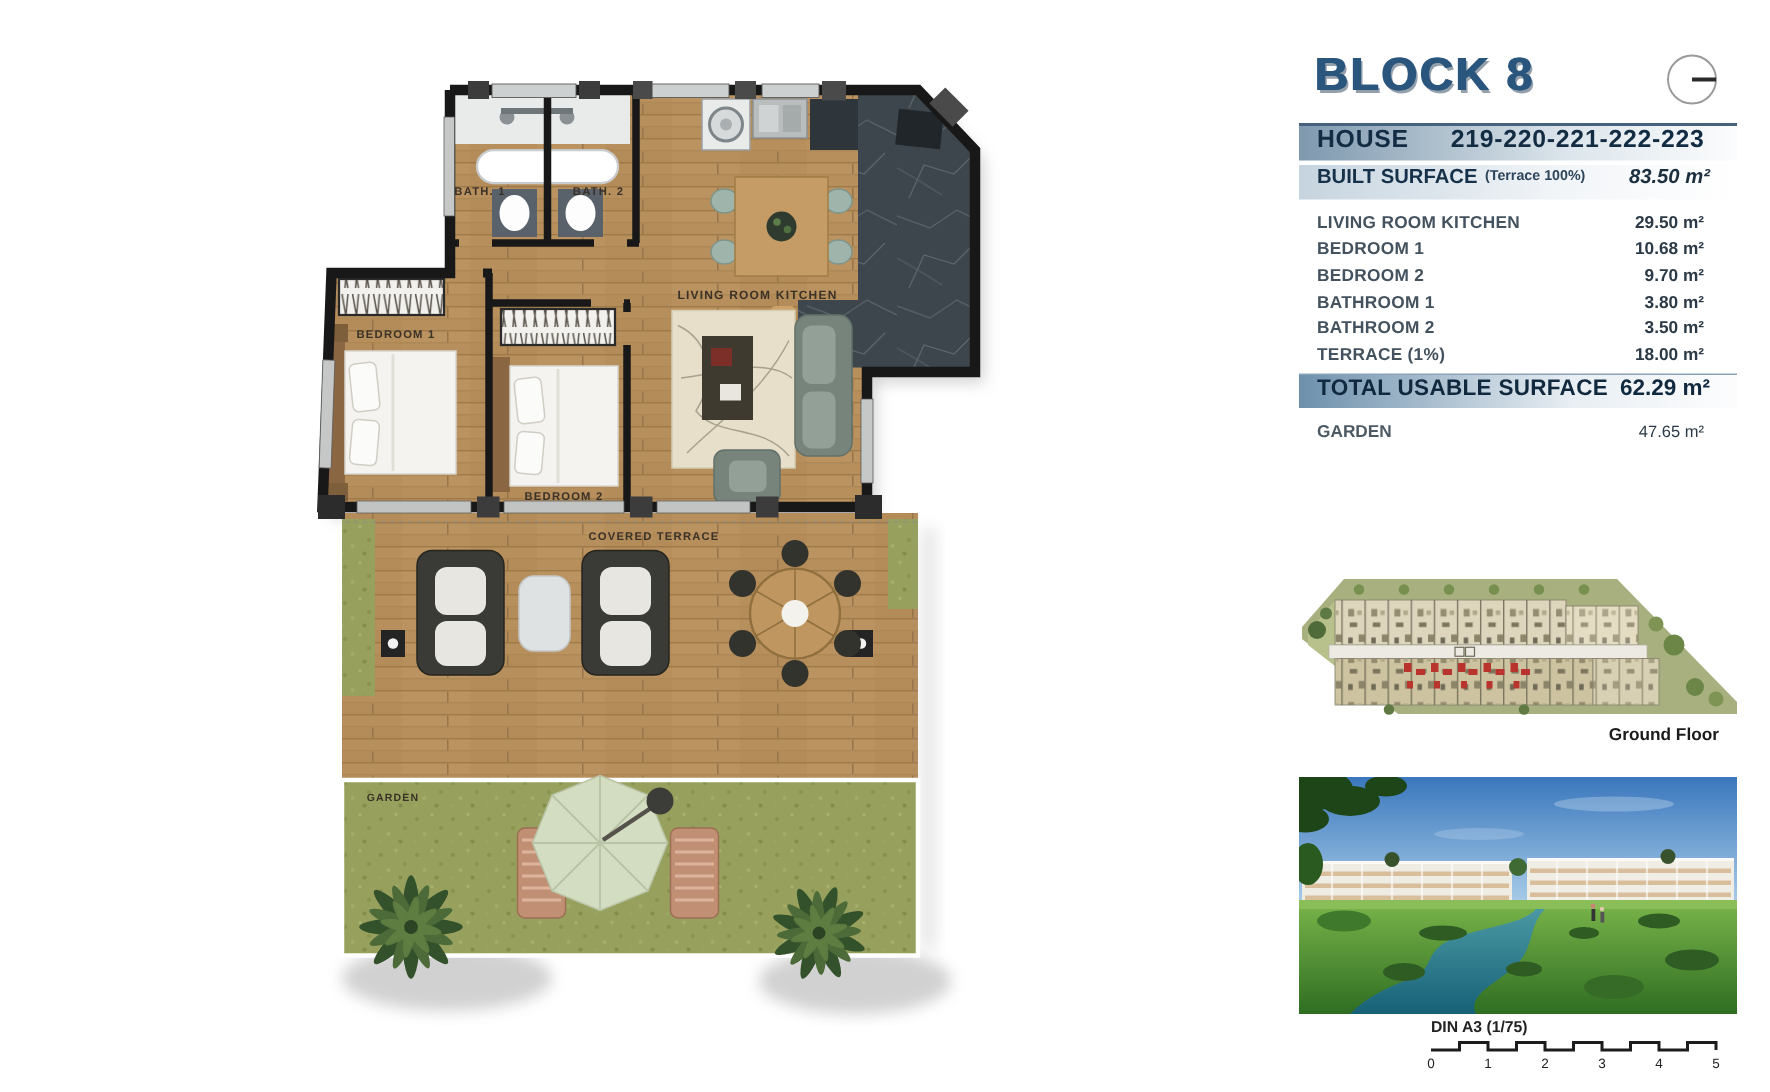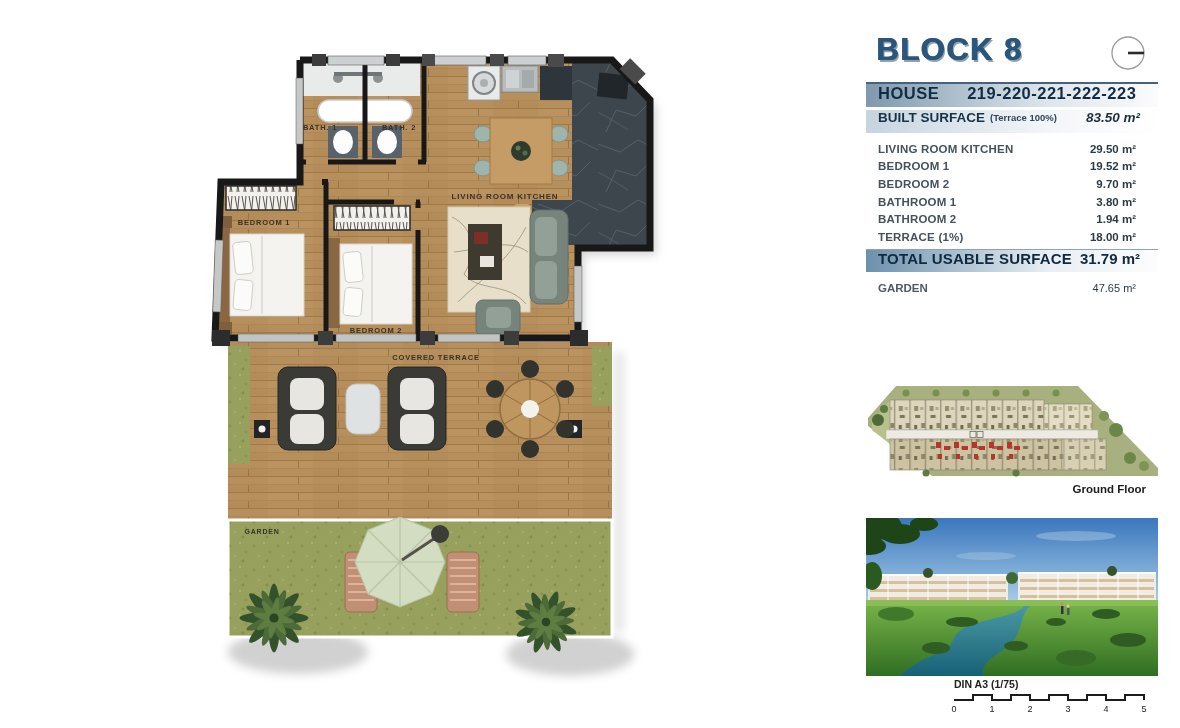--- a/index.html
+++ b/index.html
@@ -287,43 +287,43 @@
     <span class="val">83.50 m²</span>
   </div>
 
   <div class="abs" id="area-rows">
     <div class="arow">
       <span class="lbl">LIVING ROOM KITCHEN</span>
       <span class="val">29.50 m²</span>
     </div>
     <div class="arow">
       <span class="lbl">BEDROOM 1</span>
-      <span class="val">19.52 m²</span>
+      <span class="val">10.68 m²</span>
     </div>
     <div class="arow">
       <span class="lbl">BEDROOM 2</span>
       <span class="val">9.70 m²</span>
     </div>
     <div class="arow">
       <span class="lbl">BATHROOM 1</span>
       <span class="val">3.80 m²</span>
     </div>
     <div class="arow">
       <span class="lbl">BATHROOM 2</span>
-      <span class="val">1.94 m²</span>
+      <span class="val">3.50 m²</span>
     </div>
     <div class="arow">
       <span class="lbl">TERRACE (1%)</span>
       <span class="val">18.00 m²</span>
     </div>
   </div>
 
   <div class="abs bar" id="total-bar">
     <span class="lbl">TOTAL USABLE SURFACE</span>
-    <span class="val">31.79 m²</span>
+    <span class="val">62.29 m²</span>
   </div>
 
   <div class="abs" id="garden-row">
     <span class="lbl">GARDEN</span>
     <span class="val">47.65 m²</span>
   </div>
 
   <svg class="abs" style="left:866px;top:372px" width="294" height="126" viewBox="0 0 294 126">
     <defs>
       <pattern id="udots" width="15.4" height="31" patternUnits="userSpaceOnUse">

